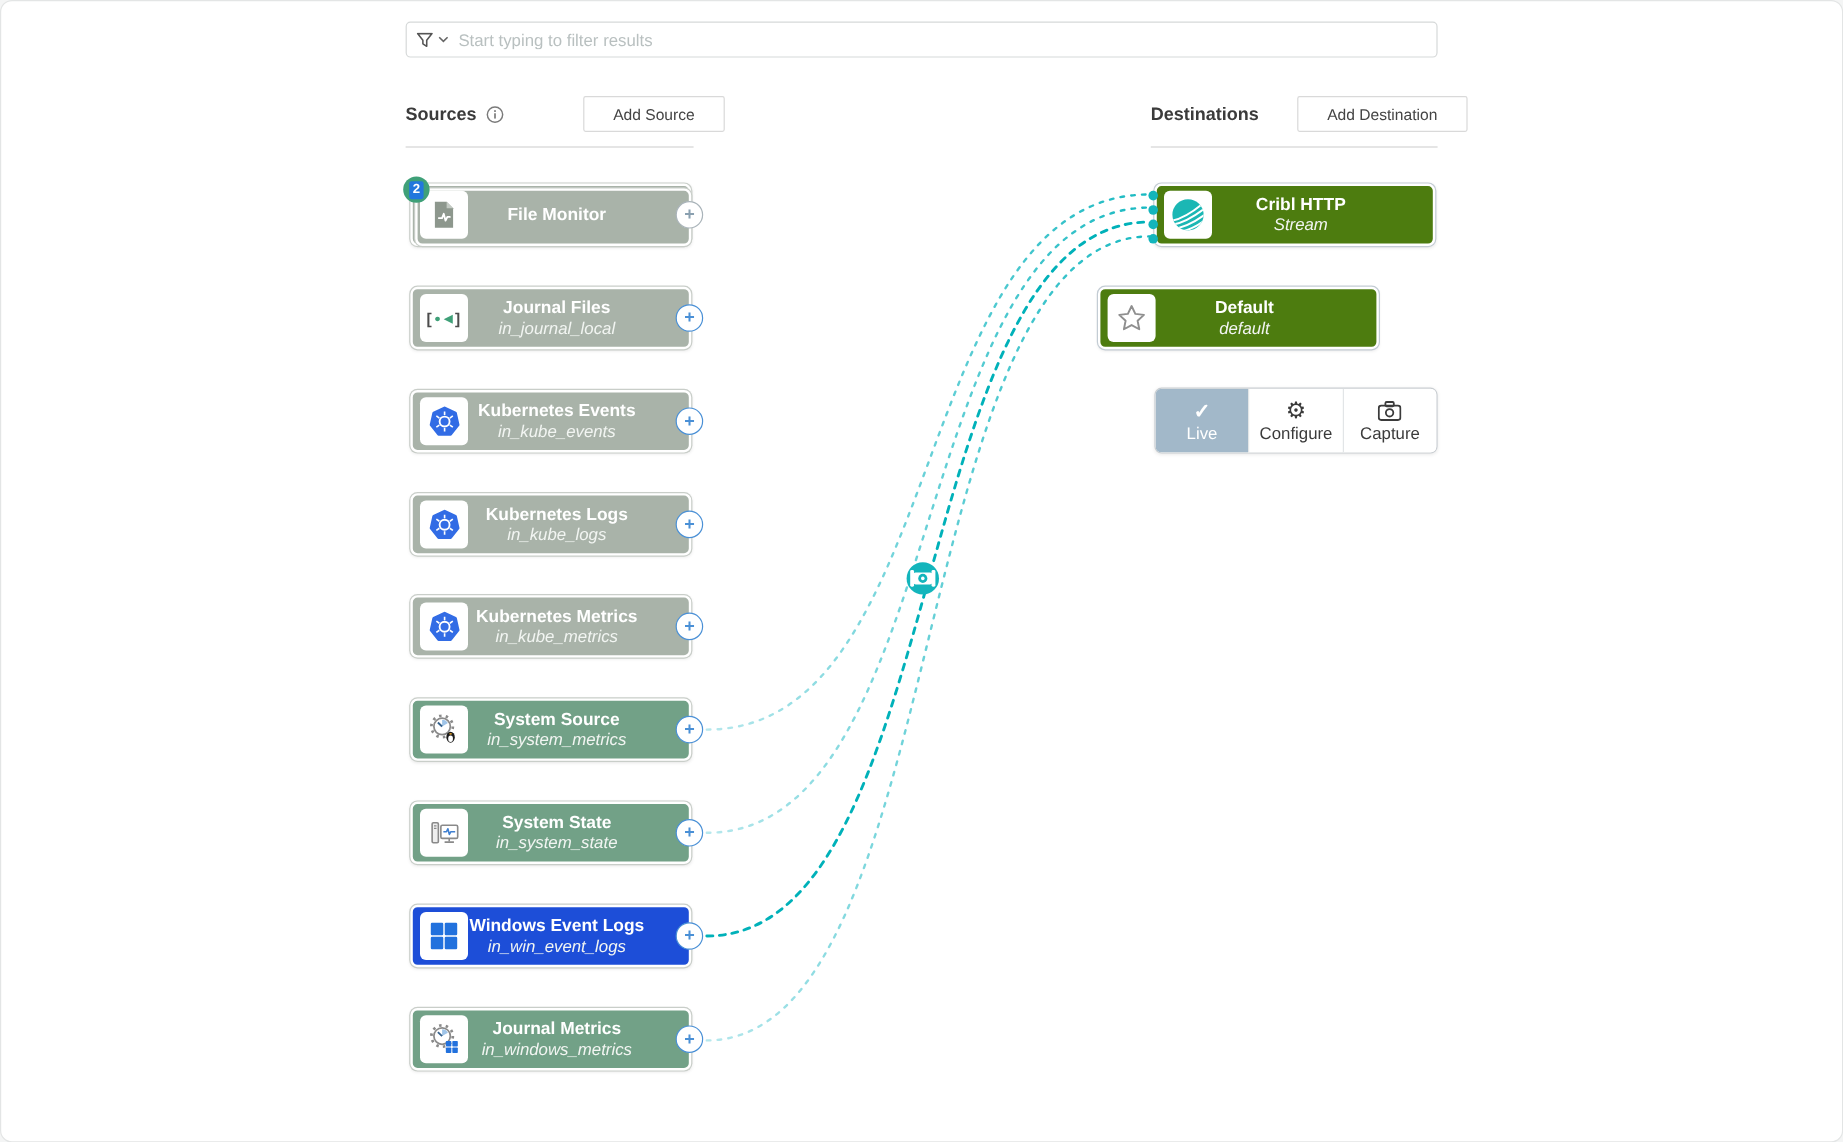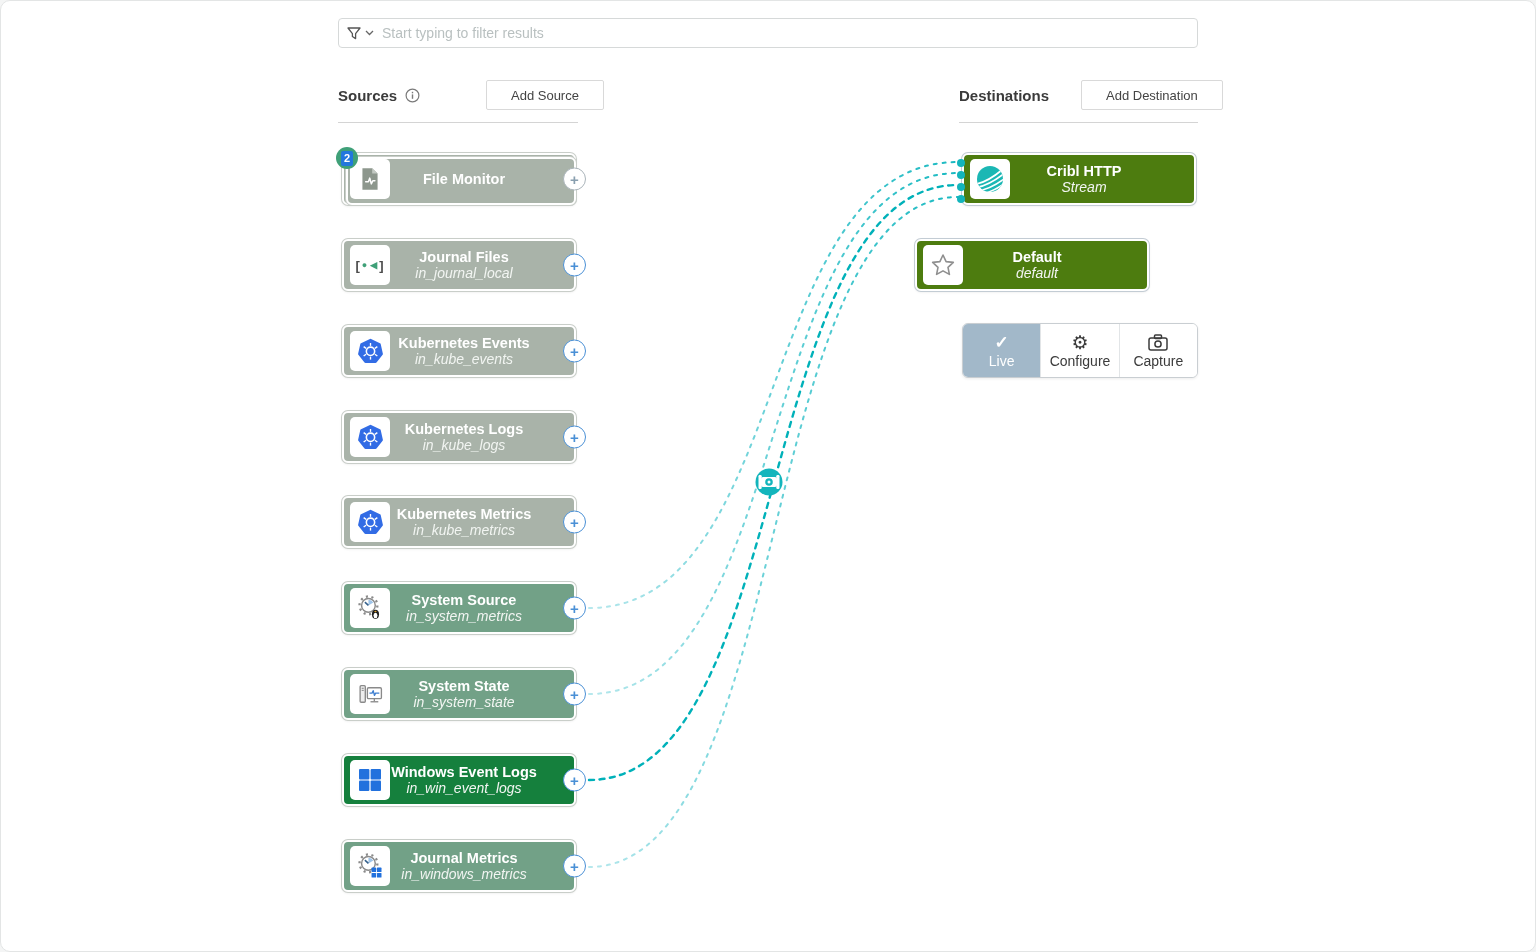--- a/index.html
+++ b/index.html
@@ -33,21 +33,21 @@
   
   .card {
     position:absolute; width:234px; height:52px; border-radius:6px;
     border:2px solid #ffffff; box-shadow:0 0 0 1px #c9cec9, 0 1px 3px rgba(0,0,0,.10);
     cursor:pointer;
   }
   .card .inner { position:relative; width:100%; height:100%; z-index:1;
     display:flex; align-items:center; justify-content:center; }
   .sage  { background:#a9b3a9; }
   .green { background:#72a187; }
-  .green-dark { background:#15803d; }
+  .green-dark { background:#1d4ed8; }
   .bluegray { background:#4d7c0f; box-shadow:0 0 0 1px #c3ccd4, 0 1px 3px rgba(0,0,0,.10); }
   .stack-behind {
     position:absolute; left:2px; top:2px; width:100%; height:100%;
     background:#a9b3a9; border:2px solid #fff; border-radius:6px;
     box-shadow:0 0 0 1px #c9cec9; z-index:0;
   }
   .tile {
     position:absolute; left:6px; top:4px; width:40px; height:40px;
     background:#fff; border-radius:5px; display:flex; align-items:center; justify-content:center;
   }

